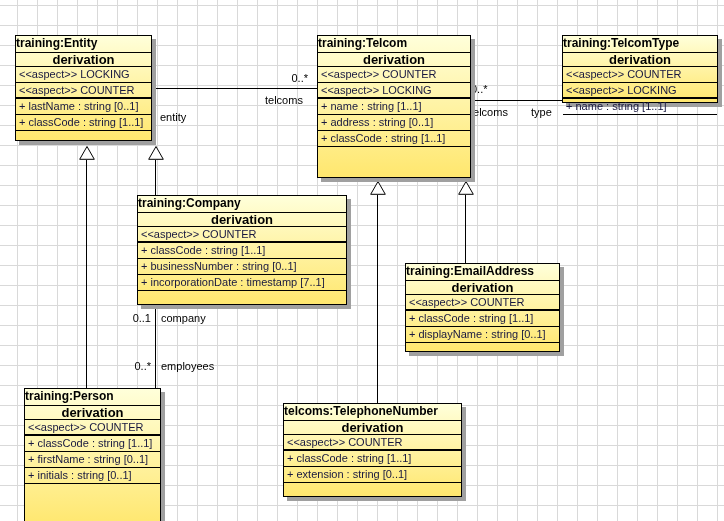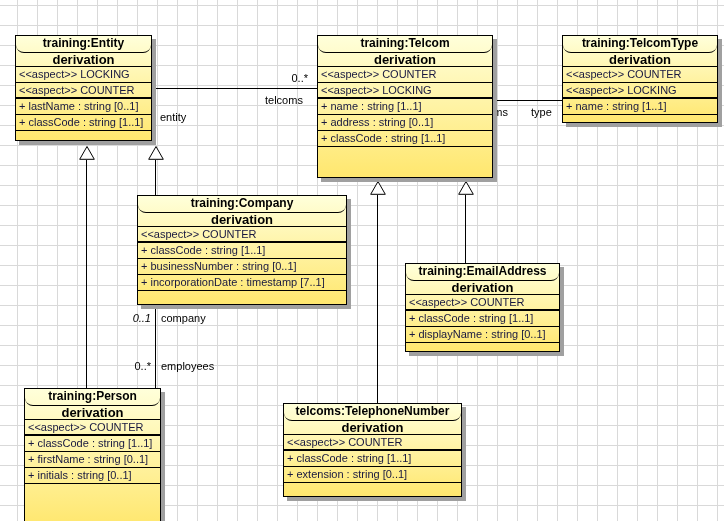--- a/index.html
+++ b/index.html
@@ -17,23 +17,23 @@
   }
   .uml-box{
     position:absolute;
     box-sizing:border-box;
     border:1px solid var(--border-color,#000);
     background:linear-gradient(180deg, var(--fill-top,#ffffda) 0%, var(--fill-bottom,#ffe76e) 100%);
     box-shadow:4px 4px 0 var(--shadow-color,#a0a0a0);
   }
   .uml-title{
     box-sizing:border-box;height:17px;line-height:15px;
-    font-size:12px;font-weight:bold;text-align:center;
+    font-size:12px;font-weight:bold;
     border-bottom:1px solid var(--border-color,#000);
-    color:#000;white-space:nowrap;overflow:hidden;border-radius:8px;
+    color:#000;white-space:nowrap;overflow:hidden;
   }
   .uml-sub{
     box-sizing:border-box;height:14px;line-height:13px;
     font-size:13px;font-weight:bold;text-align:center;
     border-bottom:1px solid var(--border-color,#000);
     color:#000;
   }
   .uml-row{
     box-sizing:border-box;height:16px;line-height:15px;
     font-size:11px;padding:0 3px;
@@ -71,42 +71,42 @@
       </svg></div>
     <div class="conn-line" style="left: 152px; top: 88px; width: 165px; height: 1px;"></div>
     <div class="conn-label" style="left: 280px; top: 72px; width: 28px; text-align: right;">0..*</div>
     <div class="conn-label" style="left: 160px; top: 94px; margin-top: 17px;">entity</div>
     <div class="conn-label" style="left: 265px; top: 94px;">telcoms</div>
     <div class="conn-line" style="left: 470px; top: 100px; width: 92px; height: 1px;"></div>
     <div class="conn-label" style="left: 471px; top: 83px;">0..*</div>
     <div class="conn-label" style="left: 470px; top: 106px;">telcoms</div>
     <div class="conn-label" style="left: 531px; top: 106px; text-align: right;">type</div>
     <div class="conn-line" style="left: 155px; top: 305px; width: 1px; height: 83px;"></div>
-    <div class="conn-label" style="left: 123px; top: 312px; width: 28px; text-align: right; font-style: italic;">0..1</div>
+    <div class="conn-label" style="left: 123px; top: 312px; width: 28px; text-align: right;">0..1</div>
     <div class="conn-label" style="left: 161px; top: 312px;">company</div>
     <div class="conn-label" style="left: 123px; top: 360px; width: 28px; text-align: right;">0..*</div>
     <div class="conn-label" style="left: 161px; top: 360px;">employees</div>
     <div class="uml-box" style="left: 15px; top: 35px; width: 137px; height: 106px;">
       <div class="uml-title">training:Entity</div>
       <div class="uml-sub">derivation</div>
       <div class="uml-row">&lt;&lt;aspect&gt;&gt; LOCKING</div>
       <div class="uml-row uml-aspect-last">&lt;&lt;aspect&gt;&gt; COUNTER</div>
       <div class="uml-row">+ lastName : string [0..1]</div>
       <div class="uml-row">+ classCode : string [1..1]</div>
     </div>
-    <div class="uml-box" style="left: 317px; top: 35px; width: 176px; height: 143px;">
+    <div class="uml-box" style="left: 317px; top: 35px; width: 154px; height: 143px;">
       <div class="uml-title">training:Telcom</div>
       <div class="uml-sub">derivation</div>
       <div class="uml-row">&lt;&lt;aspect&gt;&gt; COUNTER</div>
       <div class="uml-row uml-aspect-last">&lt;&lt;aspect&gt;&gt; LOCKING</div>
       <div class="uml-row">+ name : string [1..1]</div>
       <div class="uml-row">+ address : string [0..1]</div>
       <div class="uml-row">+ classCode : string [1..1]</div>
     </div>
-    <div class="uml-box" style="left: 562px; top: 35px; width: 156px; height: 88px;">
+    <div class="uml-box" style="left: 562px; top: 35px; width: 156px; height: 68px;">
       <div class="uml-title">training:TelcomType</div>
       <div class="uml-sub">derivation</div>
       <div class="uml-row">&lt;&lt;aspect&gt;&gt; COUNTER</div>
       <div class="uml-row uml-aspect-last">&lt;&lt;aspect&gt;&gt; LOCKING</div>
       <div class="uml-row">+ name : string [1..1]</div>
     </div>
     <div class="uml-box" style="left: 137px; top: 195px; width: 210px; height: 110px;">
       <div class="uml-title">training:Company</div>
       <div class="uml-sub">derivation</div>
       <div class="uml-row uml-aspect-last">&lt;&lt;aspect&gt;&gt; COUNTER</div>

